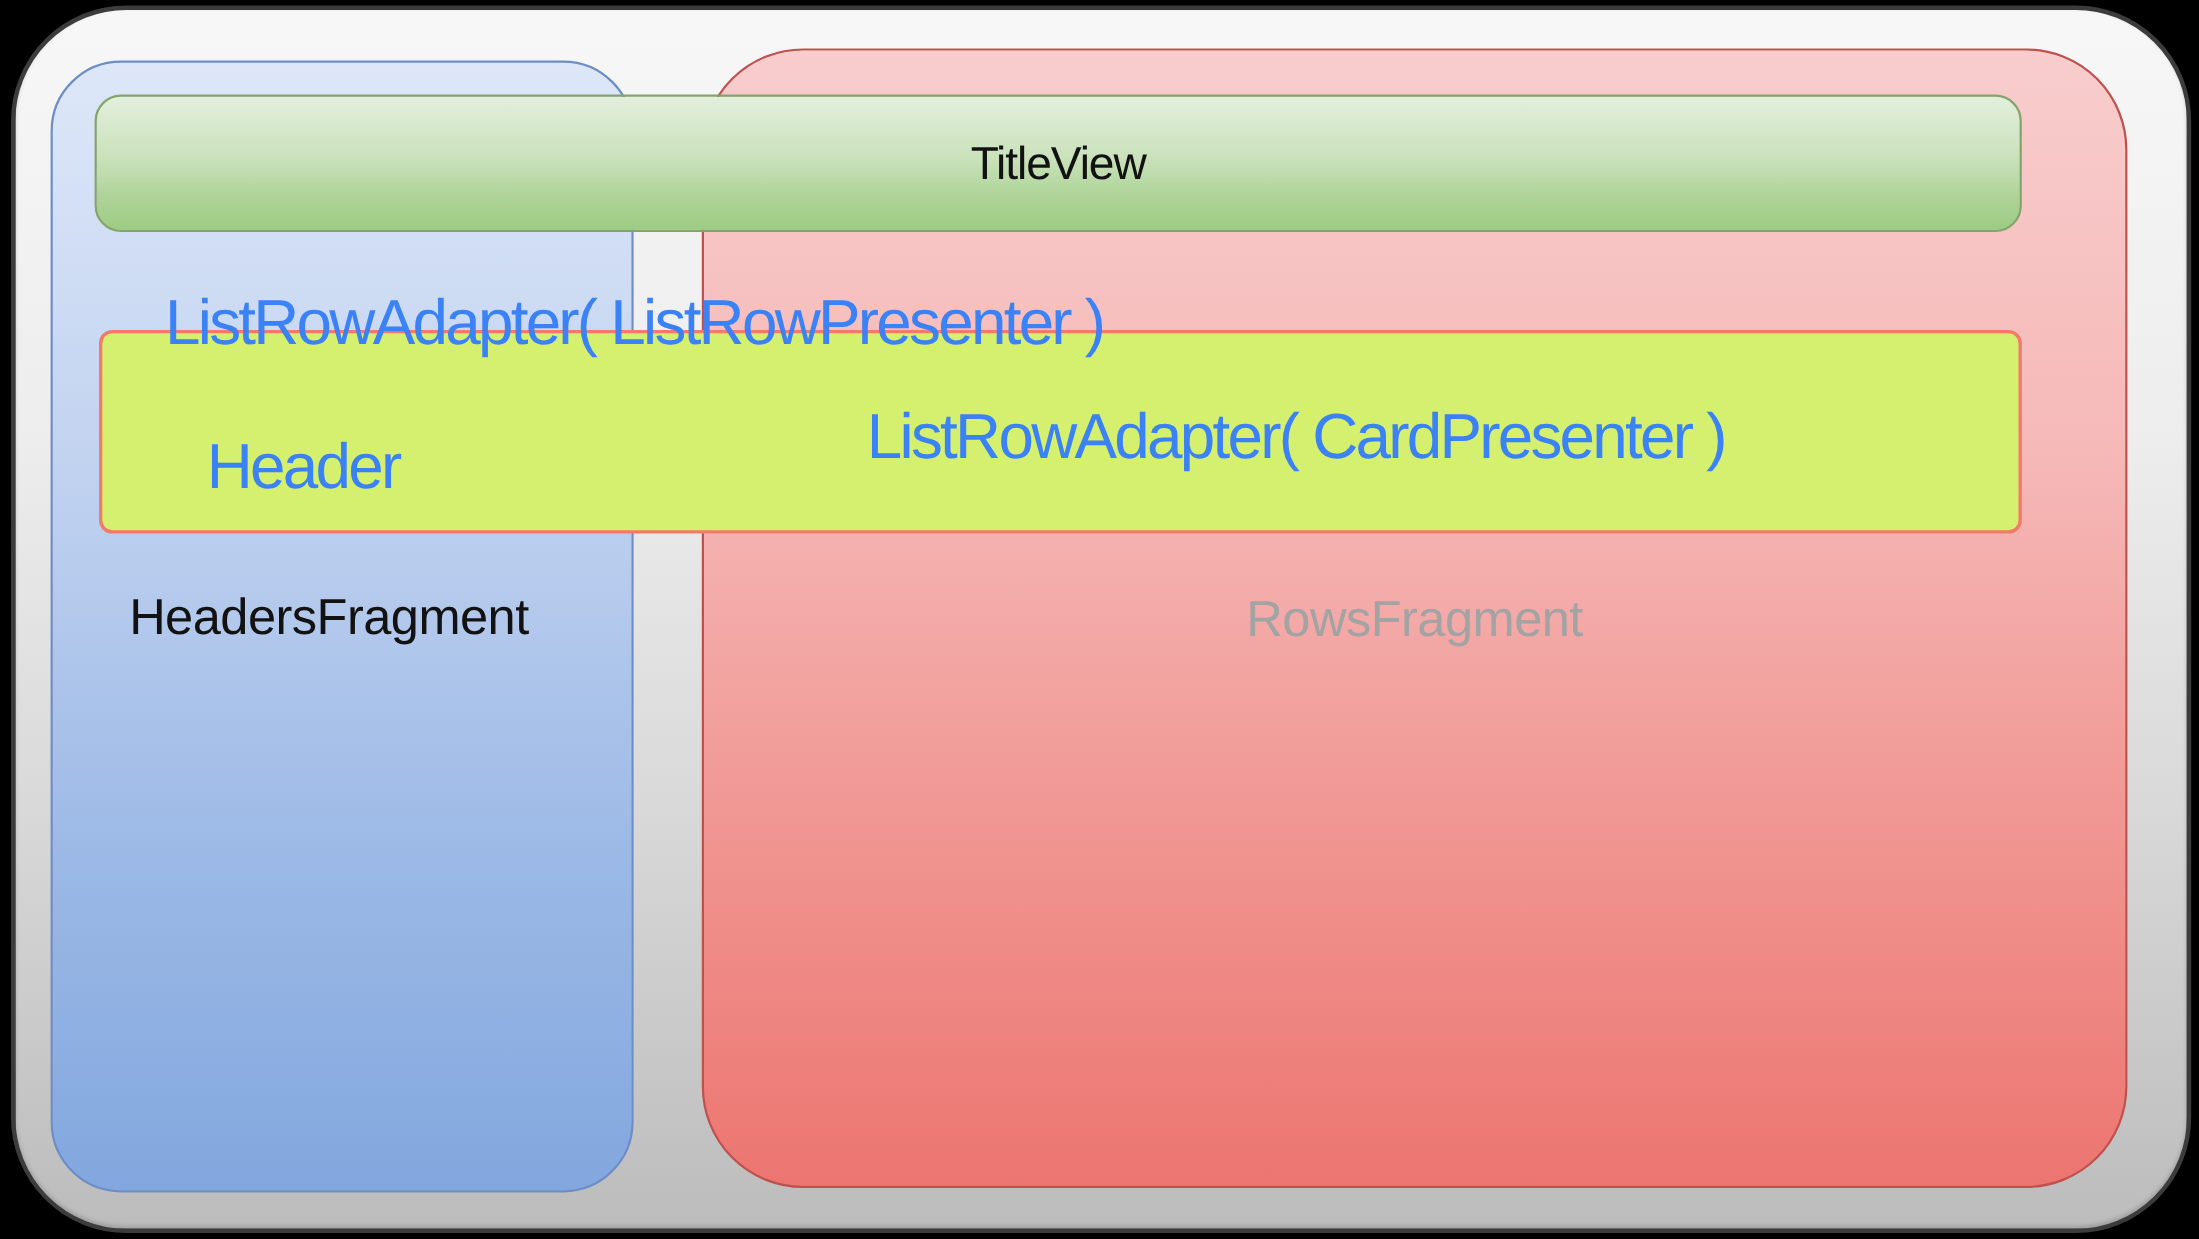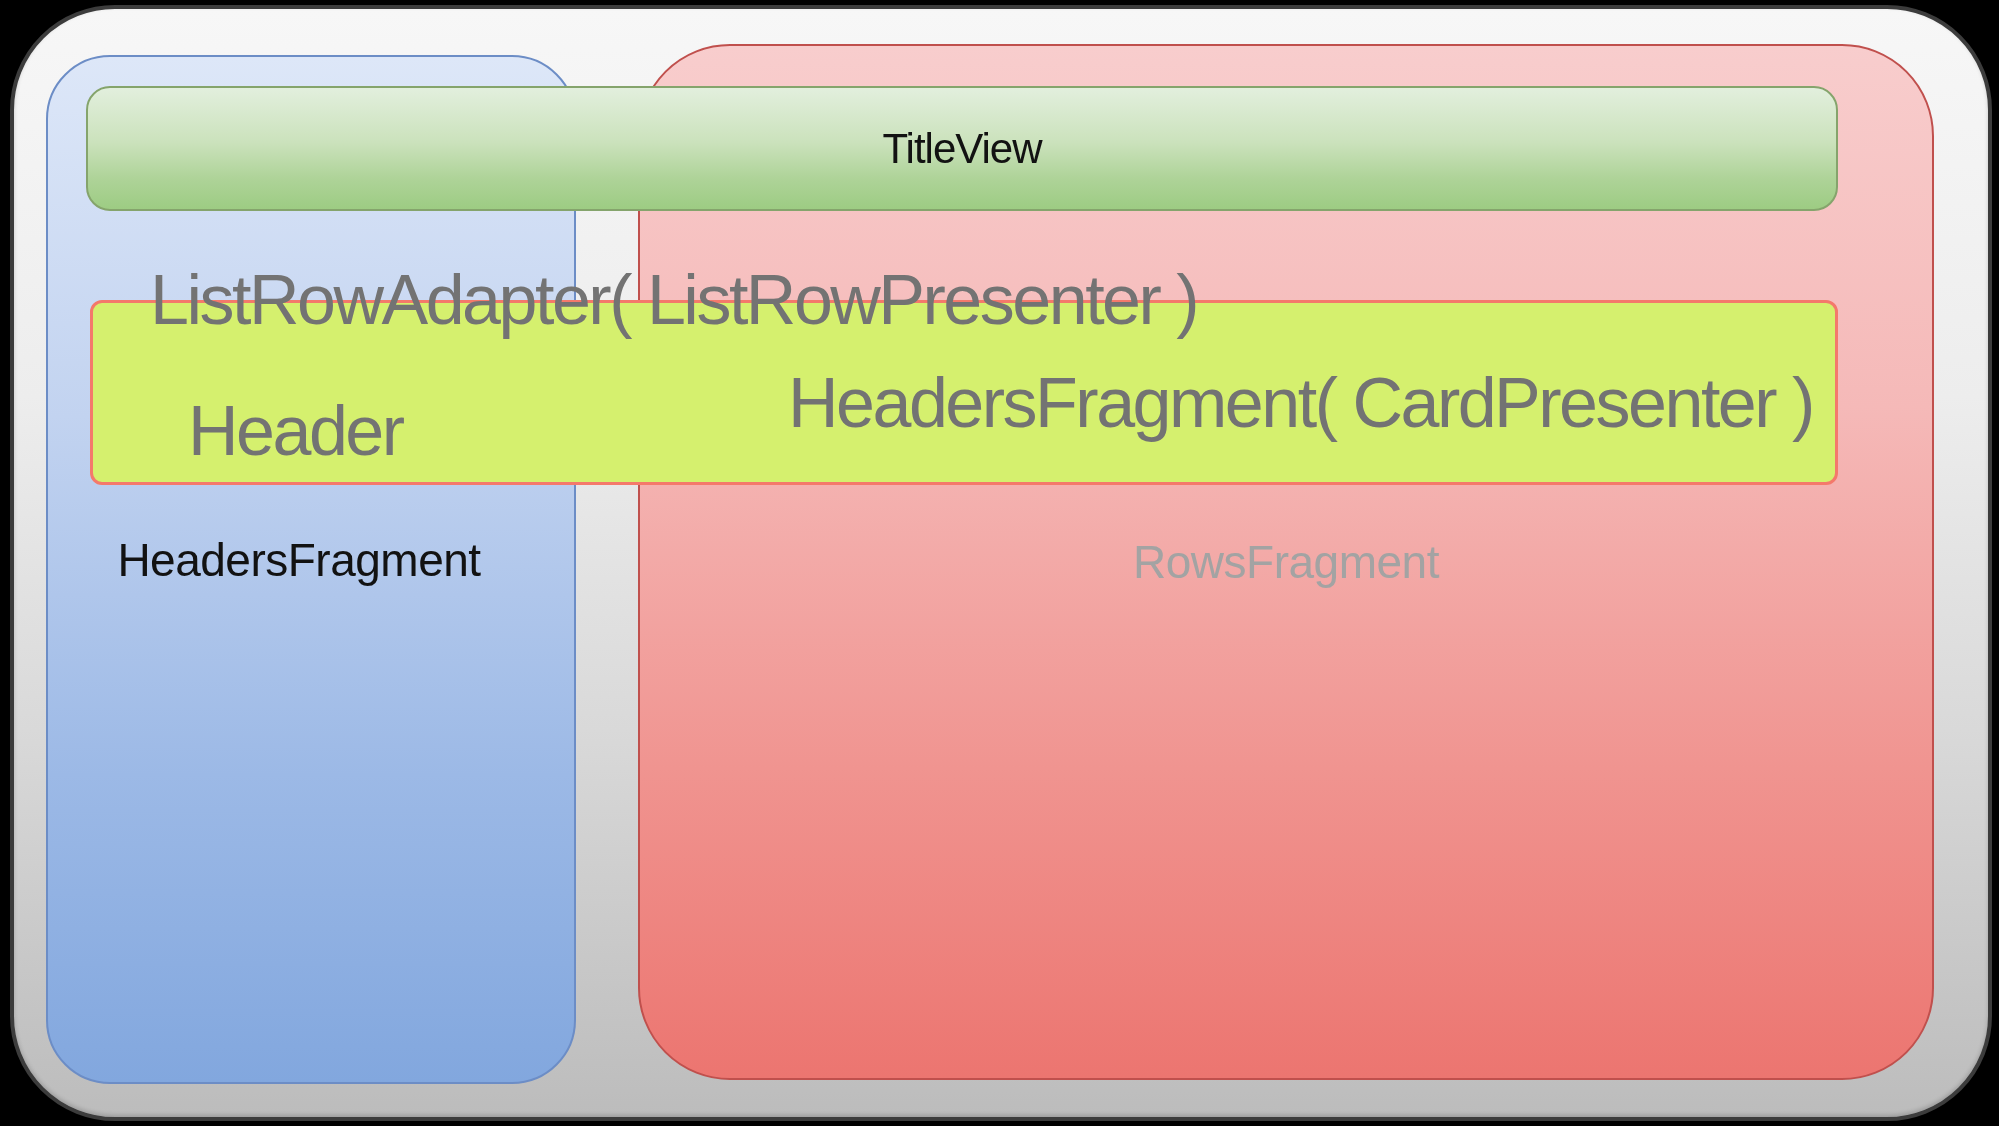--- a/index.html
+++ b/index.html
@@ -68,23 +68,23 @@
     background: #d5f06e;
     box-sizing: border-box;
   }
   .label {
     color: #121212;
     white-space: nowrap;
     line-height: 1;
   }
   .label-big {
     position: absolute;
-    font-size: 70px;
+    font-size: 58px;
     letter-spacing: -2.5px;
-    color: #737373;
+    color: #3b82f6;
     white-space: nowrap;
     line-height: 1;
     z-index: 10;
   }
   .title-label {
     font-size: 42px;
     letter-spacing: -1px;
   }
   .headers-label {
     position: absolute;
@@ -124,19 +124,19 @@
   <div class="green-bar">
     <span class="label title-label">TitleView</span>
   </div>
 
   <div class="yellow-box"></div>
 
   <div class="label-big big-top-text">ListRowAdapter( ListRowPresenter )</div>
 
   <div class="label-big header-text">Header</div>
 
-  <div class="label-big card-text">HeadersFragment( CardPresenter )</div>
+  <div class="label-big card-text">ListRowAdapter( CardPresenter )</div>
 
   <div class="headers-label">HeadersFragment</div>
 
   <div class="rows-label">RowsFragment</div>
 
 </div>
 
 </body></html>

